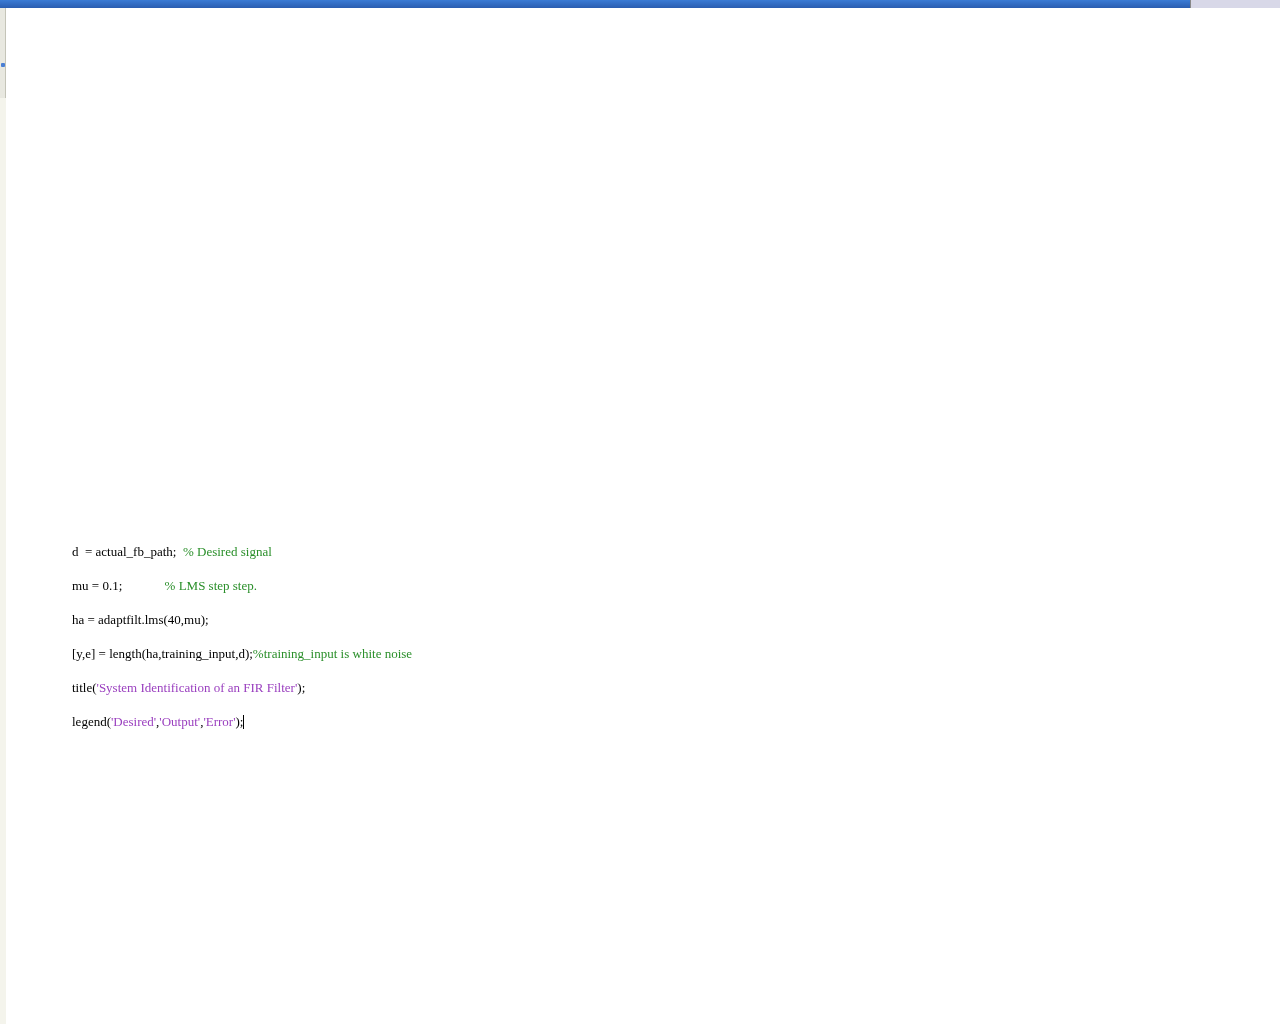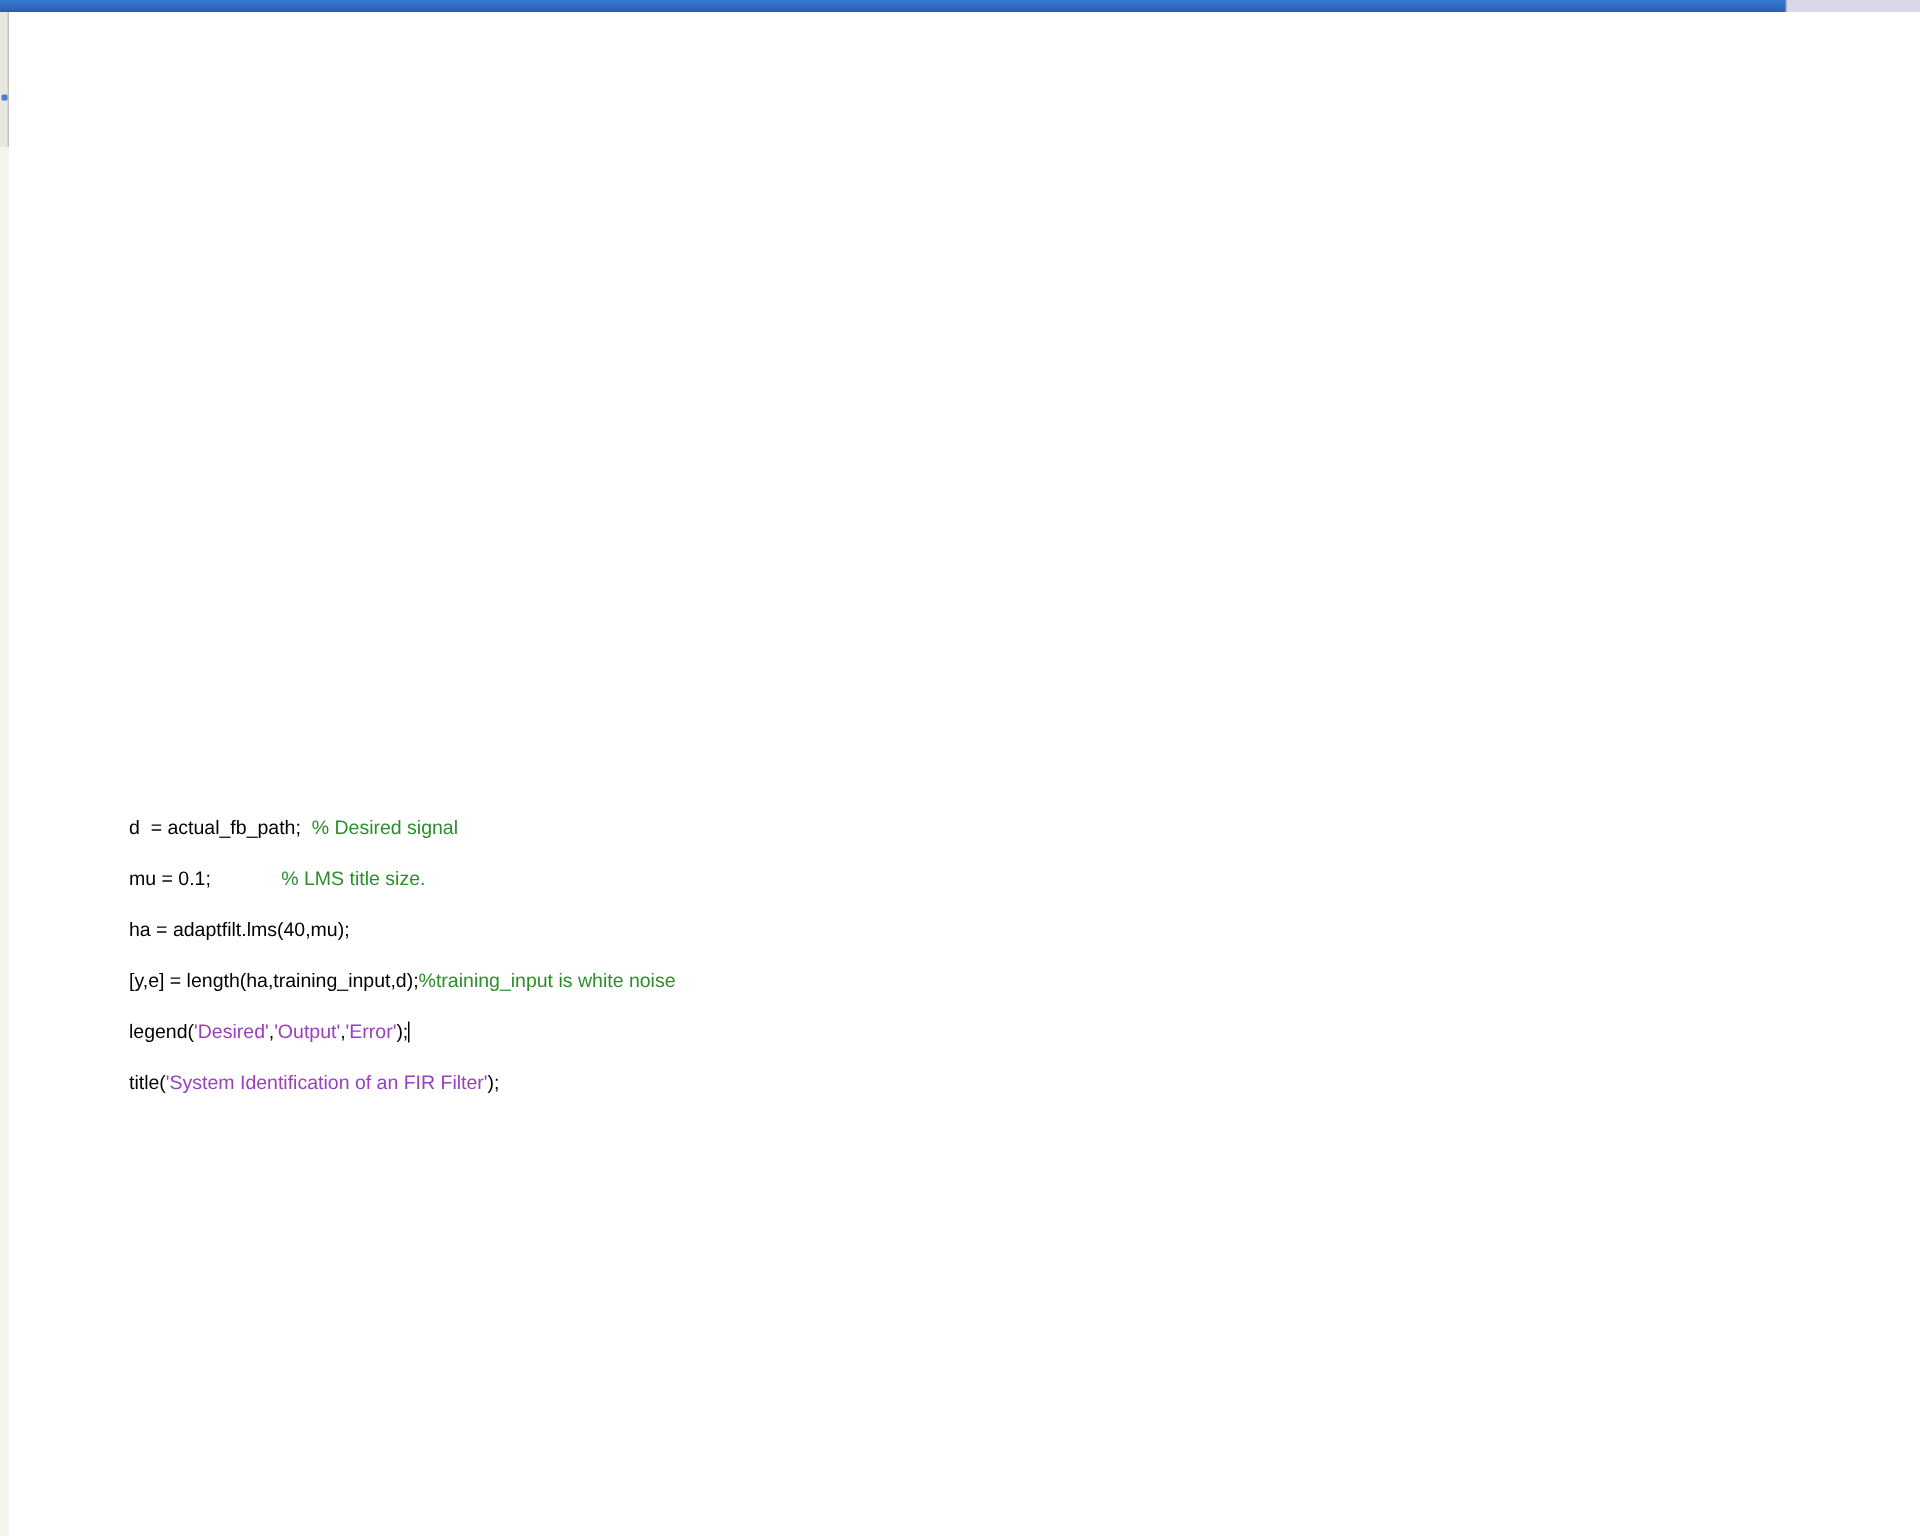--- a/index.html
+++ b/index.html
@@ -51,26 +51,26 @@
     .content-area {
       position: absolute;
       top: 8px;
       left: 6px;
       right: 0;
       bottom: 0;
       background: #ffffff;
     }
     .code-block {
       position: absolute;
-      left: 80px;
+      left: 66px;
       top: 518px;
       white-space: pre;
       line-height: 17px;
       color: #000000;
-      font-family: Liberation Sans, sans-serif;
+      font-family: Liberation Serif, serif;
       font-size: 13px;
     }
     .code-line { display: block; }
     .kw-code { color: #000000; }
     .kw-comment { color: #2a8f2a; }
     .kw-string { color: #9a3fbf; }
     .cursor {
       display: inline-block;
       width: 1px;
       height: 14px;
@@ -82,19 +82,19 @@
 </head>
 <body>
 
 <div class="title-bar"></div>
 <div class="title-bar-right"></div>
 <div class="left-edge"></div>
 
 <div class="content-area">
   <div class="code-block">
 <span class="code-line"><span class="kw-code">d  = actual_fb_path;  </span><span class="kw-comment">% Desired signal</span></span>
-<span class="code-line"><span class="kw-code">mu = 0.1;             </span><span class="kw-comment">% LMS title size.</span></span>
+<span class="code-line"><span class="kw-code">mu = 0.1;             </span><span class="kw-comment">% LMS step step.</span></span>
 <span class="code-line"><span class="kw-code">ha = adaptfilt.lms(40,mu);</span></span>
 <span class="code-line"><span class="kw-code">[y,e] = length(ha,training_input,d);</span><span class="kw-comment">%training_input is white noise</span></span>
+<span class="code-line"><span class="kw-code">title(</span><span class="kw-string">'System Identification of an FIR Filter'</span><span class="kw-code">);</span></span>
 <span class="code-line"><span class="kw-code">legend(</span><span class="kw-string">'Desired'</span><span class="kw-code">,</span><span class="kw-string">'Output'</span><span class="kw-code">,</span><span class="kw-string">'Error'</span><span class="kw-code">);</span><span class="cursor"></span></span>
-<span class="code-line"><span class="kw-code">title(</span><span class="kw-string">'System Identification of an FIR Filter'</span><span class="kw-code">);</span></span>
   </div>
 </div>
 
 </body></html>

